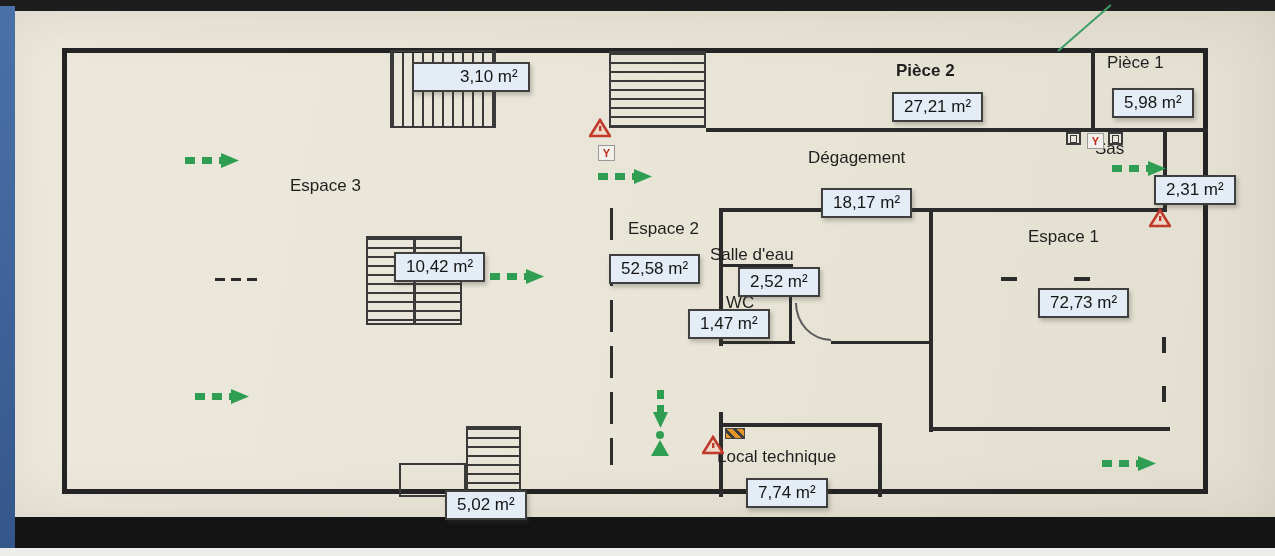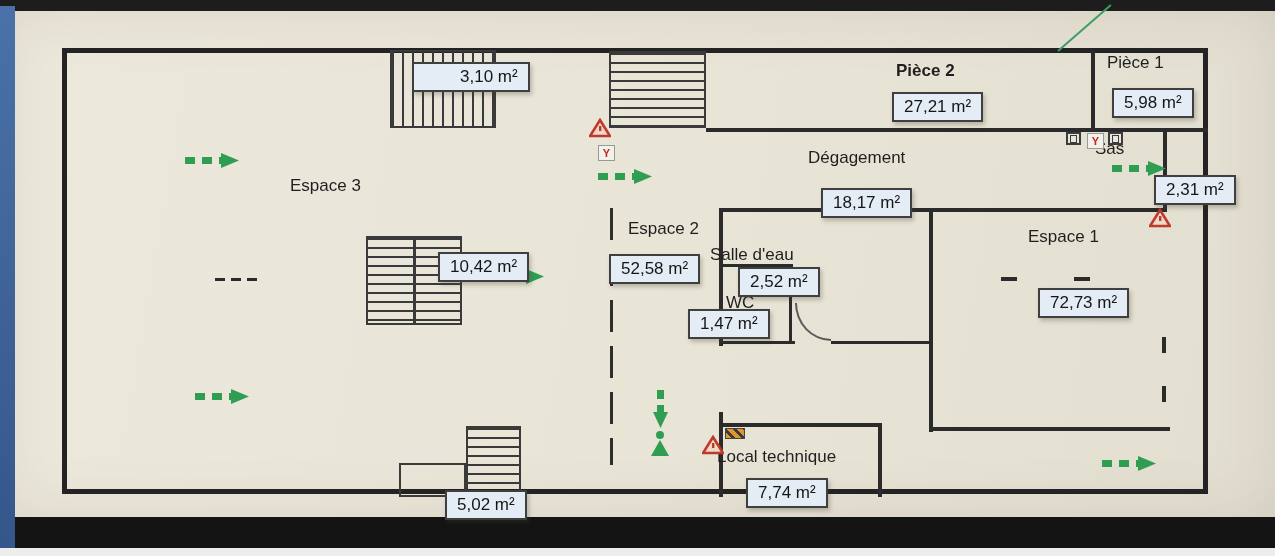--- a/index.html
+++ b/index.html
@@ -97,21 +97,21 @@
   <div class="room-name" style="left:808px; top:148px;">Dégagement</div>
   <div class="room-name" style="left:710px; top:245px;">Salle d'eau</div>
   <div class="room-name" style="left:726px; top:293px;text-align:center;">WC</div>
   <div class="room-name" style="left:717px; top:447px;">Local technique</div>
 
   <div class="area-box" style="left:412px; top:62px;padding-left:46px;">3,10 m²</div>
   <div class="area-box" style="left:892px; top:92px;">27,21 m²</div>
   <div class="area-box" style="left:1112px; top:88px;">5,98 m²</div>
   <div class="area-box" style="left:1154px; top:175px;">2,31 m²</div>
   <div class="area-box" style="left:821px; top:188px;">18,17 m²</div>
-  <div class="area-box" style="left:394px; top:252px;margin-left:44px;">10,42 m²</div>
+  <div class="area-box" style="left:394px; top:252px;">10,42 m²</div>
   <div class="area-box" style="left:609px; top:254px;">52,58 m²</div>
   <div class="area-box" style="left:738px; top:267px;">2,52 m²</div>
   <div class="area-box" style="left:688px; top:309px;">1,47 m²</div>
   <div class="area-box" style="left:1038px; top:288px;">72,73 m²</div>
   <div class="area-box" style="left:445px; top:448px;margin-top:42px;">5,02 m²</div>
   <div class="area-box" style="left:746px; top:478px;">7,74 m²</div>
 
   <div class="icon" style="left:183px; top:152px;">
     <svg width="58" height="17" viewBox="0 0 58 17">
         <line x1="2" y1="8.5" x2="40" y2="8.5" stroke="#2f9e52" stroke-width="7" stroke-dasharray="10 7"></line>

